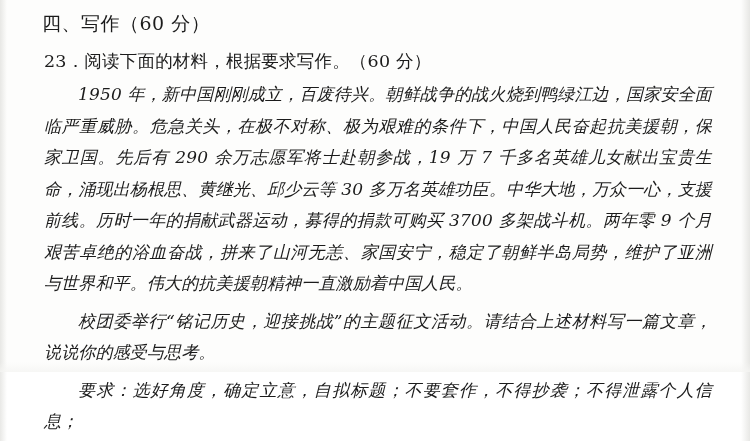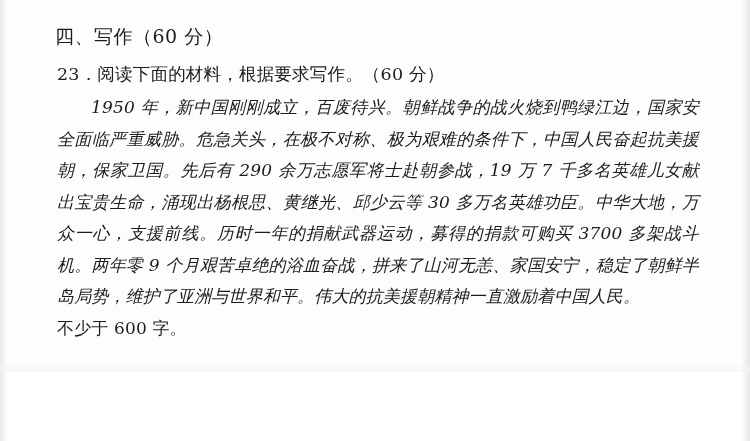--- a/index.html
+++ b/index.html
@@ -12,21 +12,21 @@
     background: #ffffff;
     font-family: "DejaVu Serif", "Liberation Serif", serif;
     color: #1b1b1b;
     overflow: hidden;
   }
   .page {
     position: relative;
     width: 750px;
     height: 372px;
     background: #fdfdfc;
-    padding: 13px;
+    padding: 0;
     box-sizing: border-box;
   }
   .page-inner {
     padding: 8px 26px 0 30px;
   }
   .section-title {
     font-size: 19px;
     line-height: 30px;
     letter-spacing: 0.5px;
     margin: 0 0 2px 12px;
@@ -108,20 +108,22 @@
 
   <div class="page-inner">
 
     <h2 class="section-title">四、写作（60 分）</h2>
 
     <div class="q-block">
       <p class="q-line">23．阅读下面的材料，根据要求写作。（60 分）</p>
 
       <p class="body-para p1">1950 年，新中国刚刚成立，百废待兴。朝鲜战争的战火烧到鸭绿江边，国家安全面临严重威胁。危急关头，在极不对称、极为艰难的条件下，中国人民奋起抗美援朝，保家卫国。先后有 290 余万志愿军将士赴朝参战，19 万 7 千多名英雄儿女献出宝贵生命，涌现出杨根思、黄继光、邱少云等 30 多万名英雄功臣。中华大地，万众一心，支援前线。历时一年的捐献武器运动，募得的捐款可购买 3700 多架战斗机。两年零 9 个月艰苦卓绝的浴血奋战，拼来了山河无恙、家国安宁，稳定了朝鲜半岛局势，维护了亚洲与世界和平。伟大的抗美援朝精神一直激励着中国人民。</p>
 
+      <p class="body-para p2">校团委举行“铭记历史，迎接挑战”的主题征文活动。请结合上述材料写一篇文章，说说你的感受与思考。</p>
 
+      <p class="body-para p3">要求：选好角度，确定立意，自拟标题；不要套作，不得抄袭；不得泄露个人信息；</p>
 
       <p class="last-line">不少于 600 字。</p>
     </div>
 
   </div>
   <div class="edge-fade"></div>
 </div>
 
 </body></html>

